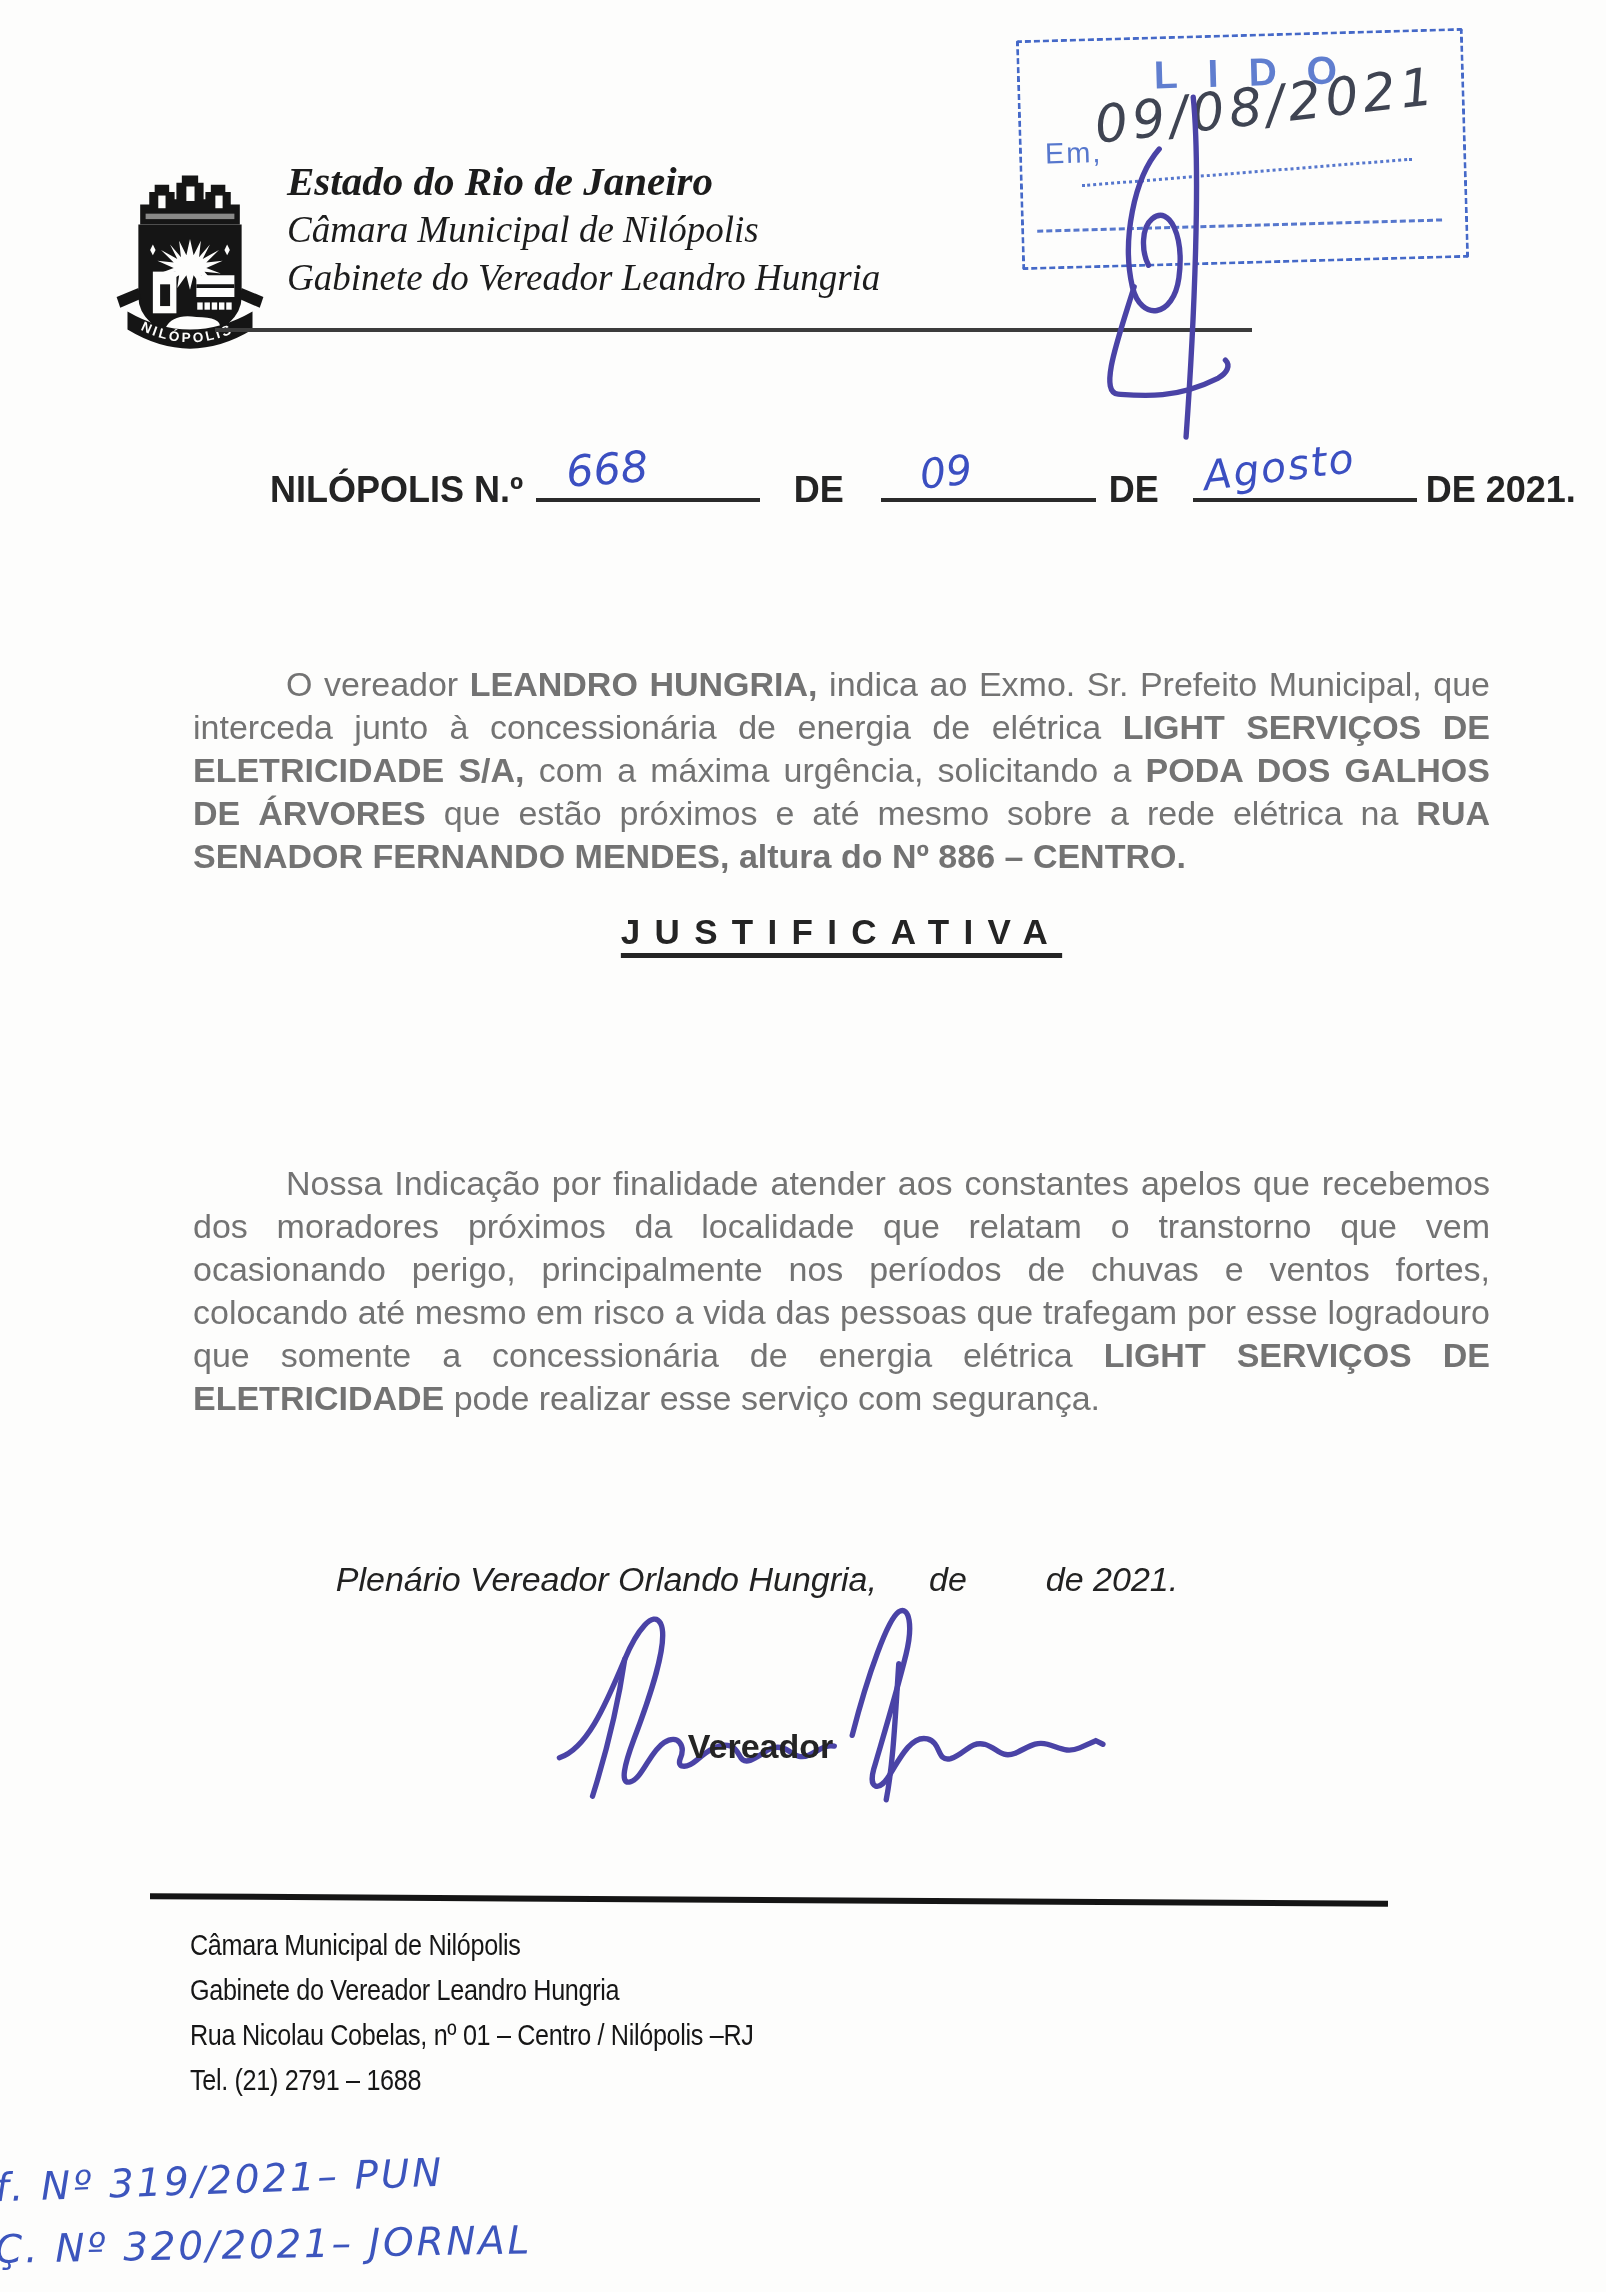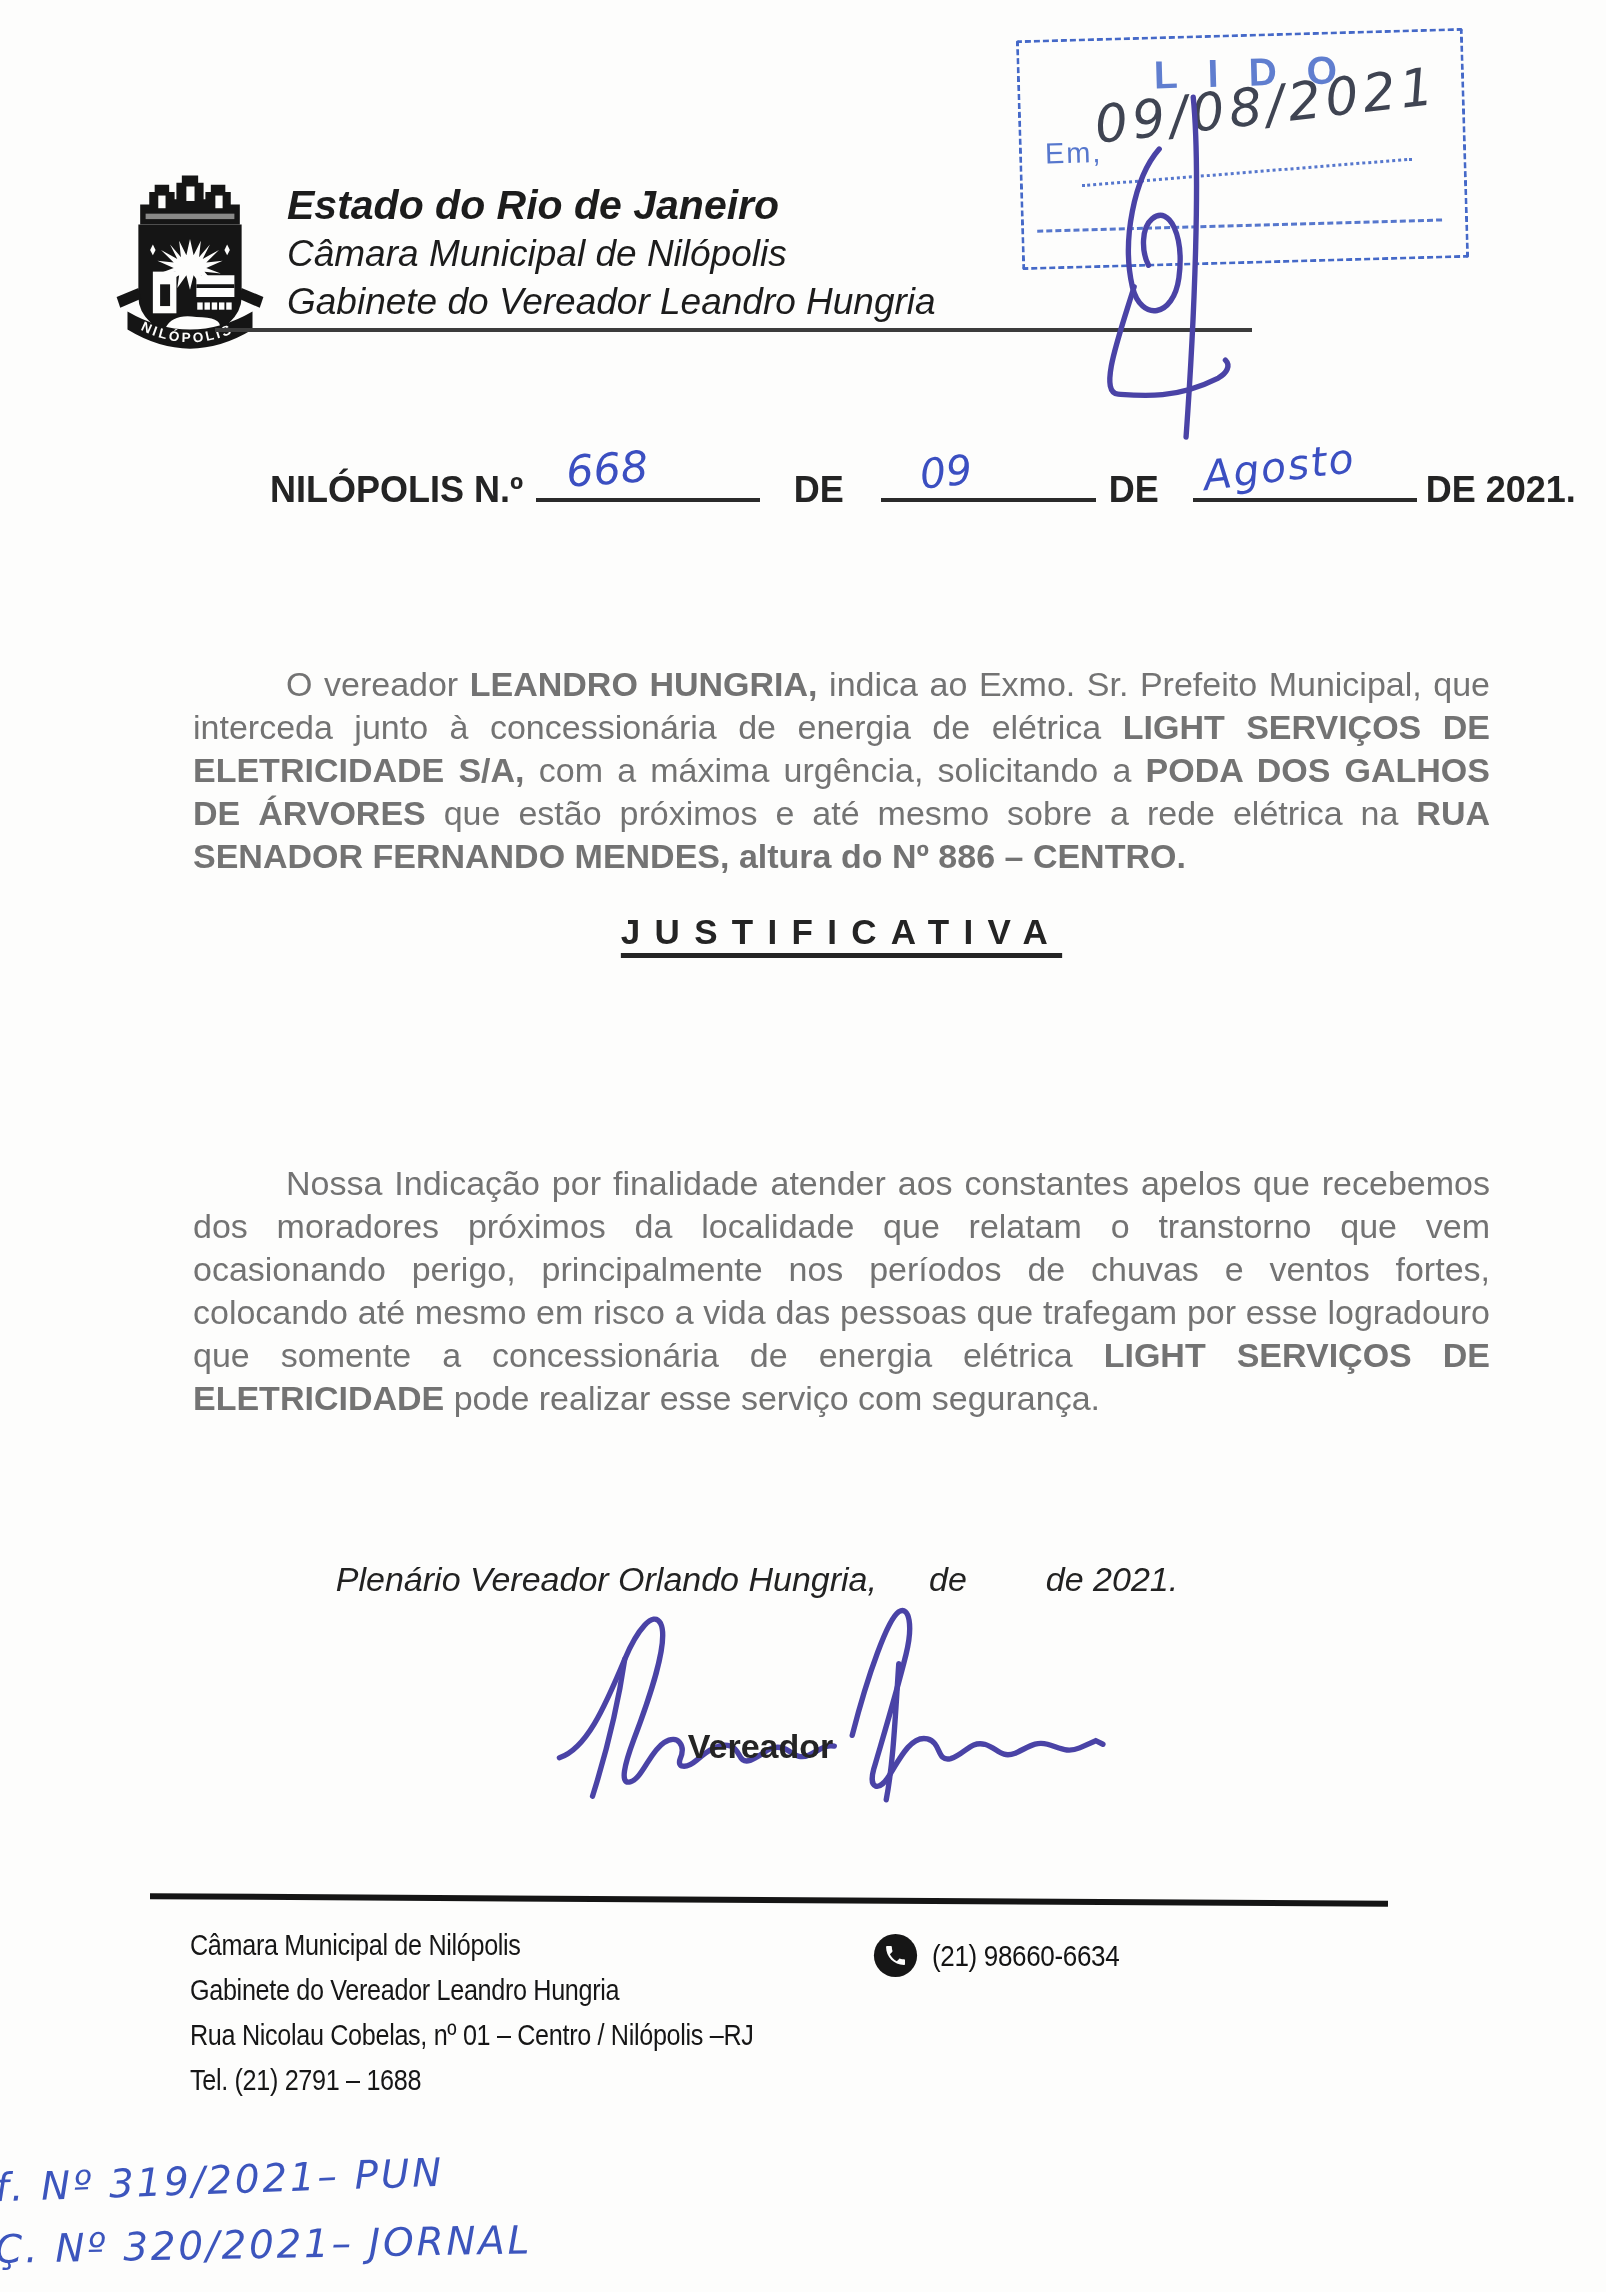--- a/index.html
+++ b/index.html
@@ -6,21 +6,21 @@
   .page{
     position:relative;
     width:1607px;height:2293px;
     background:#fdfdfc;
     font-family:"Liberation Sans", sans-serif;
     color:#1c1c1c;
     overflow:hidden;
   }
   
   .emblem{position:absolute;left:113px;top:161px;width:154px;height:195px;}
-  .header-text{position:absolute;left:287px;top:180px;font-family:Liberation Sans, sans-serif;}
+  .header-text{position:absolute;left:287px;top:156px;font-family:Liberation Serif, serif;}
   .header-line1{font-size:41px;font-weight:bold;font-style:italic;line-height:50px;}
   .header-line2,.header-line3{font-size:37px;font-style:italic;line-height:48px;}
   .header-rule{position:absolute;left:215px;top:328px;width:1037px;height:3.6px;background:#3c3c3c;}
   
   .stamp{
     position:absolute;left:1019px;top:34px;width:441px;height:224px;
     border:3.6px dashed #4569c8;border-radius:2.7px;
     transform:rotate(-1.6deg);
   }
   .stamp-word{
@@ -209,27 +209,20 @@
   <div class="footer-rule"></div>
 
   <div class="footer-left">
     <div>Câmara Municipal de Nilópolis</div>
     <div>Gabinete do Vereador Leandro Hungria</div>
     <div>Rua Nicolau Cobelas, nº 01 – Centro / Nilópolis –RJ</div>
     <div>Tel. (21) 2791 – 1688</div>
   </div>
 
   <div class="footer-right">
-    <div class="contact-row">
-      <svg class="contact-icon" viewBox="0 0 50 50" xmlns="http://www.w3.org/2000/svg">
-        <circle cx="25" cy="25" r="24" fill="#161616"></circle>
-        <path transform="translate(11,11) scale(1.17)" fill="#fdfdfc" d="M6.62 10.79c1.44 2.83 3.76 5.14 6.59 6.59l2.2-2.2c.27-.27.67-.36 1.02-.24 1.12.37 2.33.57 3.57.57.55 0 1 .45 1 1V20c0 .55-.45 1-1 1-9.39 0-17-7.61-17-17 0-.55.45-1 1-1h3.5c.55 0 1 .45 1 1 0 1.25.2 2.45.57 3.57.11.35.03.74-.25 1.02l-2.2 2.2z"></path>
-      </svg>
-      <span class="contact-text">(21) 98660-6634</span>
-    </div>
   </div>
 
   <div class="notes">
     <div class="note-line note-1">f. Nº 319/2021– PUN</div>
     <div class="note-line note-2">Ç. Nº 320/2021– JORNAL</div>
   </div>
 
 </div>
 
 

